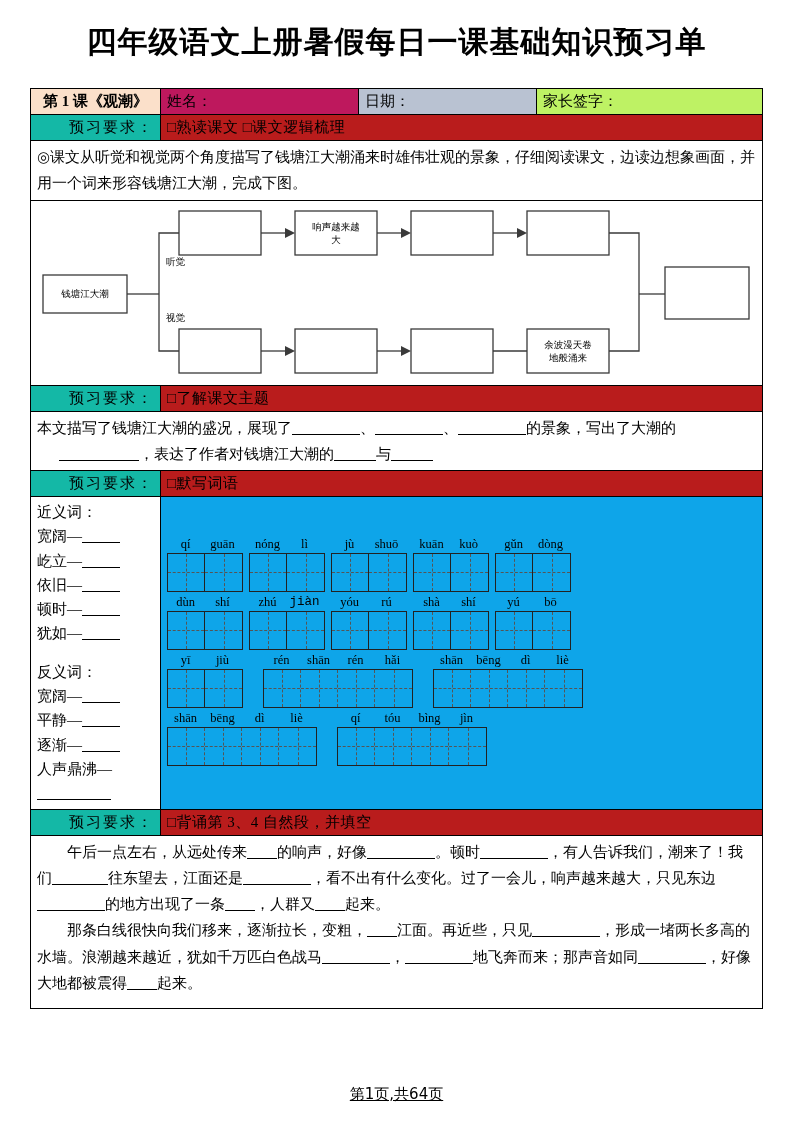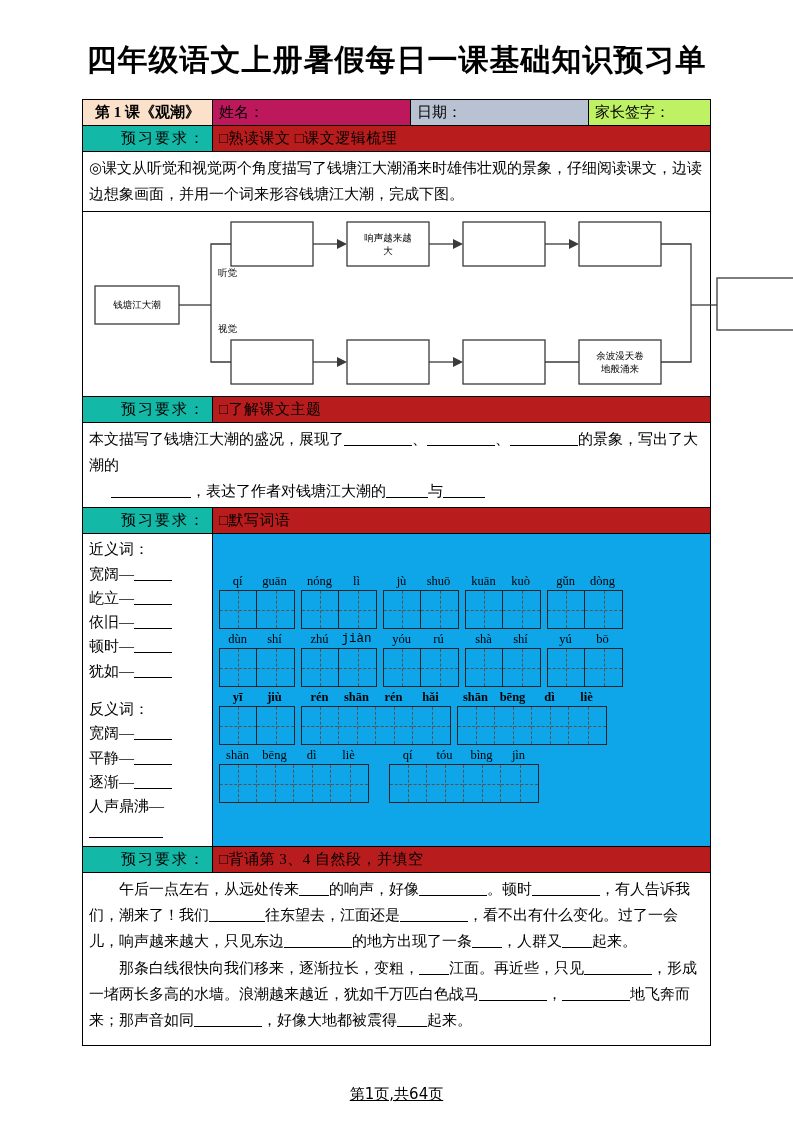--- a/index.html
+++ b/index.html
@@ -6,39 +6,39 @@
   html, body {
     margin: 0; padding: 0;
     width: 793px; height: 1122px;
     background: #ffffff;
     font-family: "Liberation Serif", "DejaVu Serif", serif;
     color: #000;
   }
   .page {
     position: relative;
     width: 793px; height: 1122px;
-    padding: 18px;
+    padding: 0;
     overflow: hidden;
   }
 
   
   .title {
     text-align: center;
     font-size: 30px;
     font-weight: bold;
     letter-spacing: 1px;
     padding: 22px 0 10px 0;
     font-family: "DejaVu Serif", "Liberation Serif", serif;
     white-space: nowrap;
   }
 
   
   .sheet {
-    width: 629px;
-    margin: 8px auto;
+    width: 733px;
+    margin: 15px auto;
     border: 1.5px solid #000;
     border-collapse: collapse;
     table-layout: fixed;
   }
   .sheet td {
     border: 1px solid #000;
     vertical-align: middle;
     font-size: 15px;
     padding: 3px 6px;
   }
@@ -380,21 +380,21 @@
                   <div class="pinyins">
                     <span style="width: 37px;">yú</span>
                     <span style="width: 37px;">bō</span>
                   </div>
                   <div class="cells">
                     <div class="cell solid"></div>
                     <div class="cell"></div>
                   </div>
                 </div>
               </div>
-              <div class="gridrow" style=" font-weight: bold;">
+              <div class="gridrow" style="gap: 14px;">
                 <div class="group">
                   <div class="pinyins">
                     <span style="width: 37px;">yī</span>
                     <span style="width: 37px;">jiù</span>
                   </div>
                   <div class="cells">
                     <div class="cell solid"></div>
                     <div class="cell"></div>
                   </div>
                 </div>

